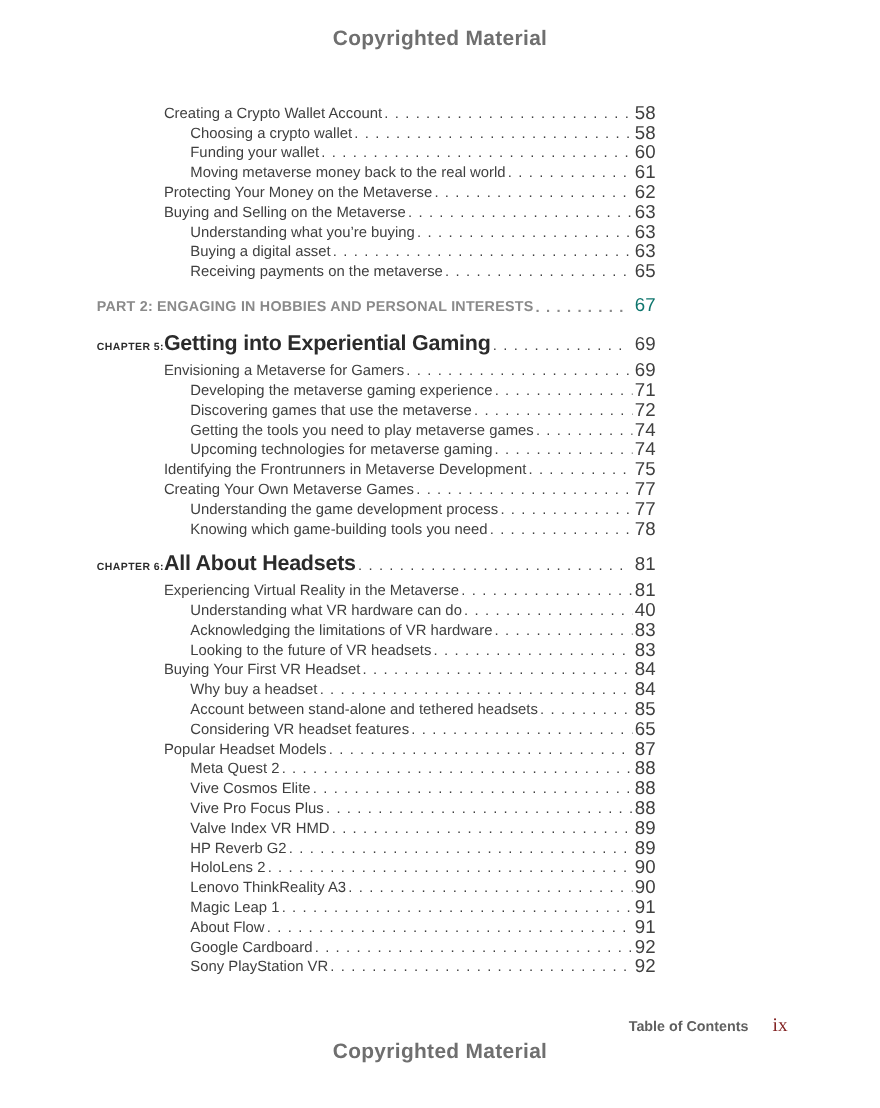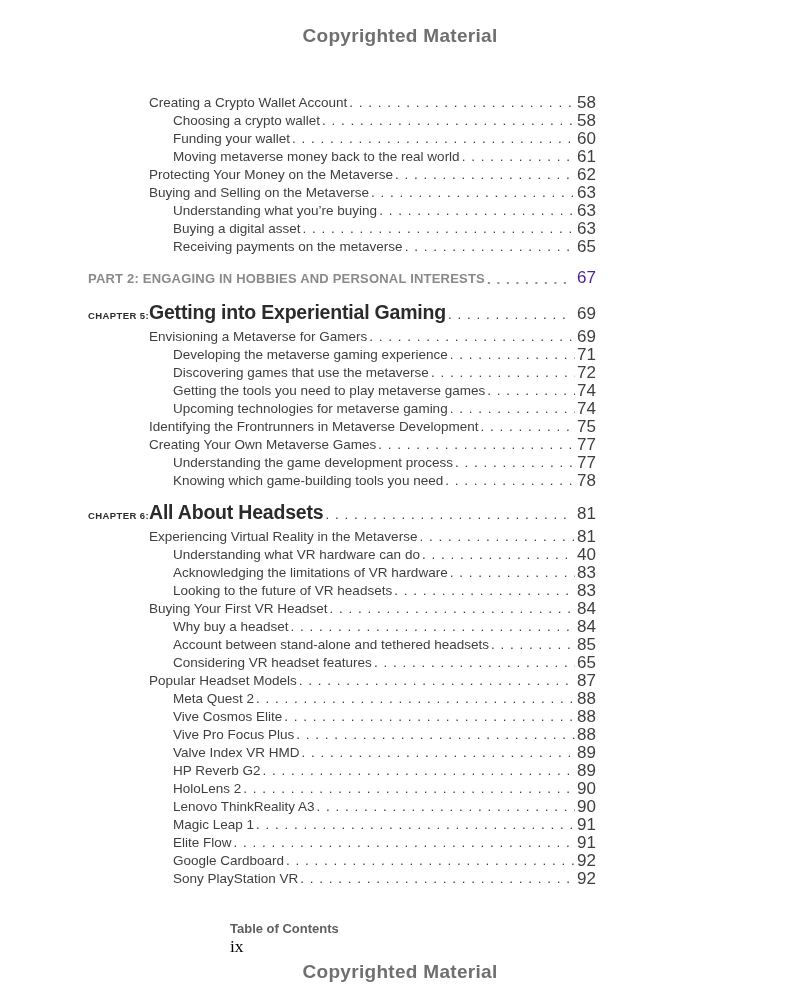--- a/index.html
+++ b/index.html
@@ -69,21 +69,21 @@
     font-weight: bold;
     color: #8a8a8a;
   }
   .part .text {
     flex: 0 1 auto;
     font-size: 13px;
     line-height: 21px;
     letter-spacing: 0.2px;
   }
   .part .leader { padding-bottom: 2px; color: #8a8a8a; }
-  .part .pagenum { font-weight: normal; color: #4c1d95; margin-left: 5px; padding-bottom: 1px; }
+  .part .pagenum { font-weight: normal; color: #0f766e; margin-left: 5px; padding-bottom: 1px; }
 
   
   .chapter {
     display: flex;
     align-items: baseline;
     margin-top: 12px;
     margin-bottom: 2px;
     height: 24px;
   }
   .chapter .ch-label {
@@ -108,31 +108,30 @@
   .chapter .pagenum { margin-left: 5px; }
 
   
   .footer {
     width: 508px;
     margin-left: 208px;
     margin-top: 34px;
     display: flex;
     justify-content: flex-end;
     align-items: baseline;
-    flex-direction: column;
   }
   .footer .footer-label {
     font-size: 13px;
     font-weight: bold;
     color: #5f5f5f;
   }
   .footer .folio {
     font-family: "Liberation Serif", "DejaVu Serif", serif;
     font-size: 17.5px;
-    color: #000000;
+    color: #7f1d1d;
     margin-left: 22px;
   }
 </style>
 </head>
 <body>
 
 <div class="watermark top">Copyrighted Material</div>
 
 <div class="toc">
     <div class="entry lvl1">
@@ -321,21 +320,21 @@
       <span class="text">Lenovo ThinkReality A3</span>
       <span class="leader"></span>
       <span class="pagenum">90</span>
     </div>
     <div class="entry lvl2">
       <span class="text">Magic Leap 1</span>
       <span class="leader"></span>
       <span class="pagenum">91</span>
     </div>
     <div class="entry lvl2">
-      <span class="text">Elite Flow</span>
+      <span class="text">About Flow</span>
       <span class="leader"></span>
       <span class="pagenum">91</span>
     </div>
     <div class="entry lvl2">
       <span class="text">Google Cardboard</span>
       <span class="leader"></span>
       <span class="pagenum">92</span>
     </div>
     <div class="entry lvl2">
       <span class="text">Sony PlayStation VR</span>

